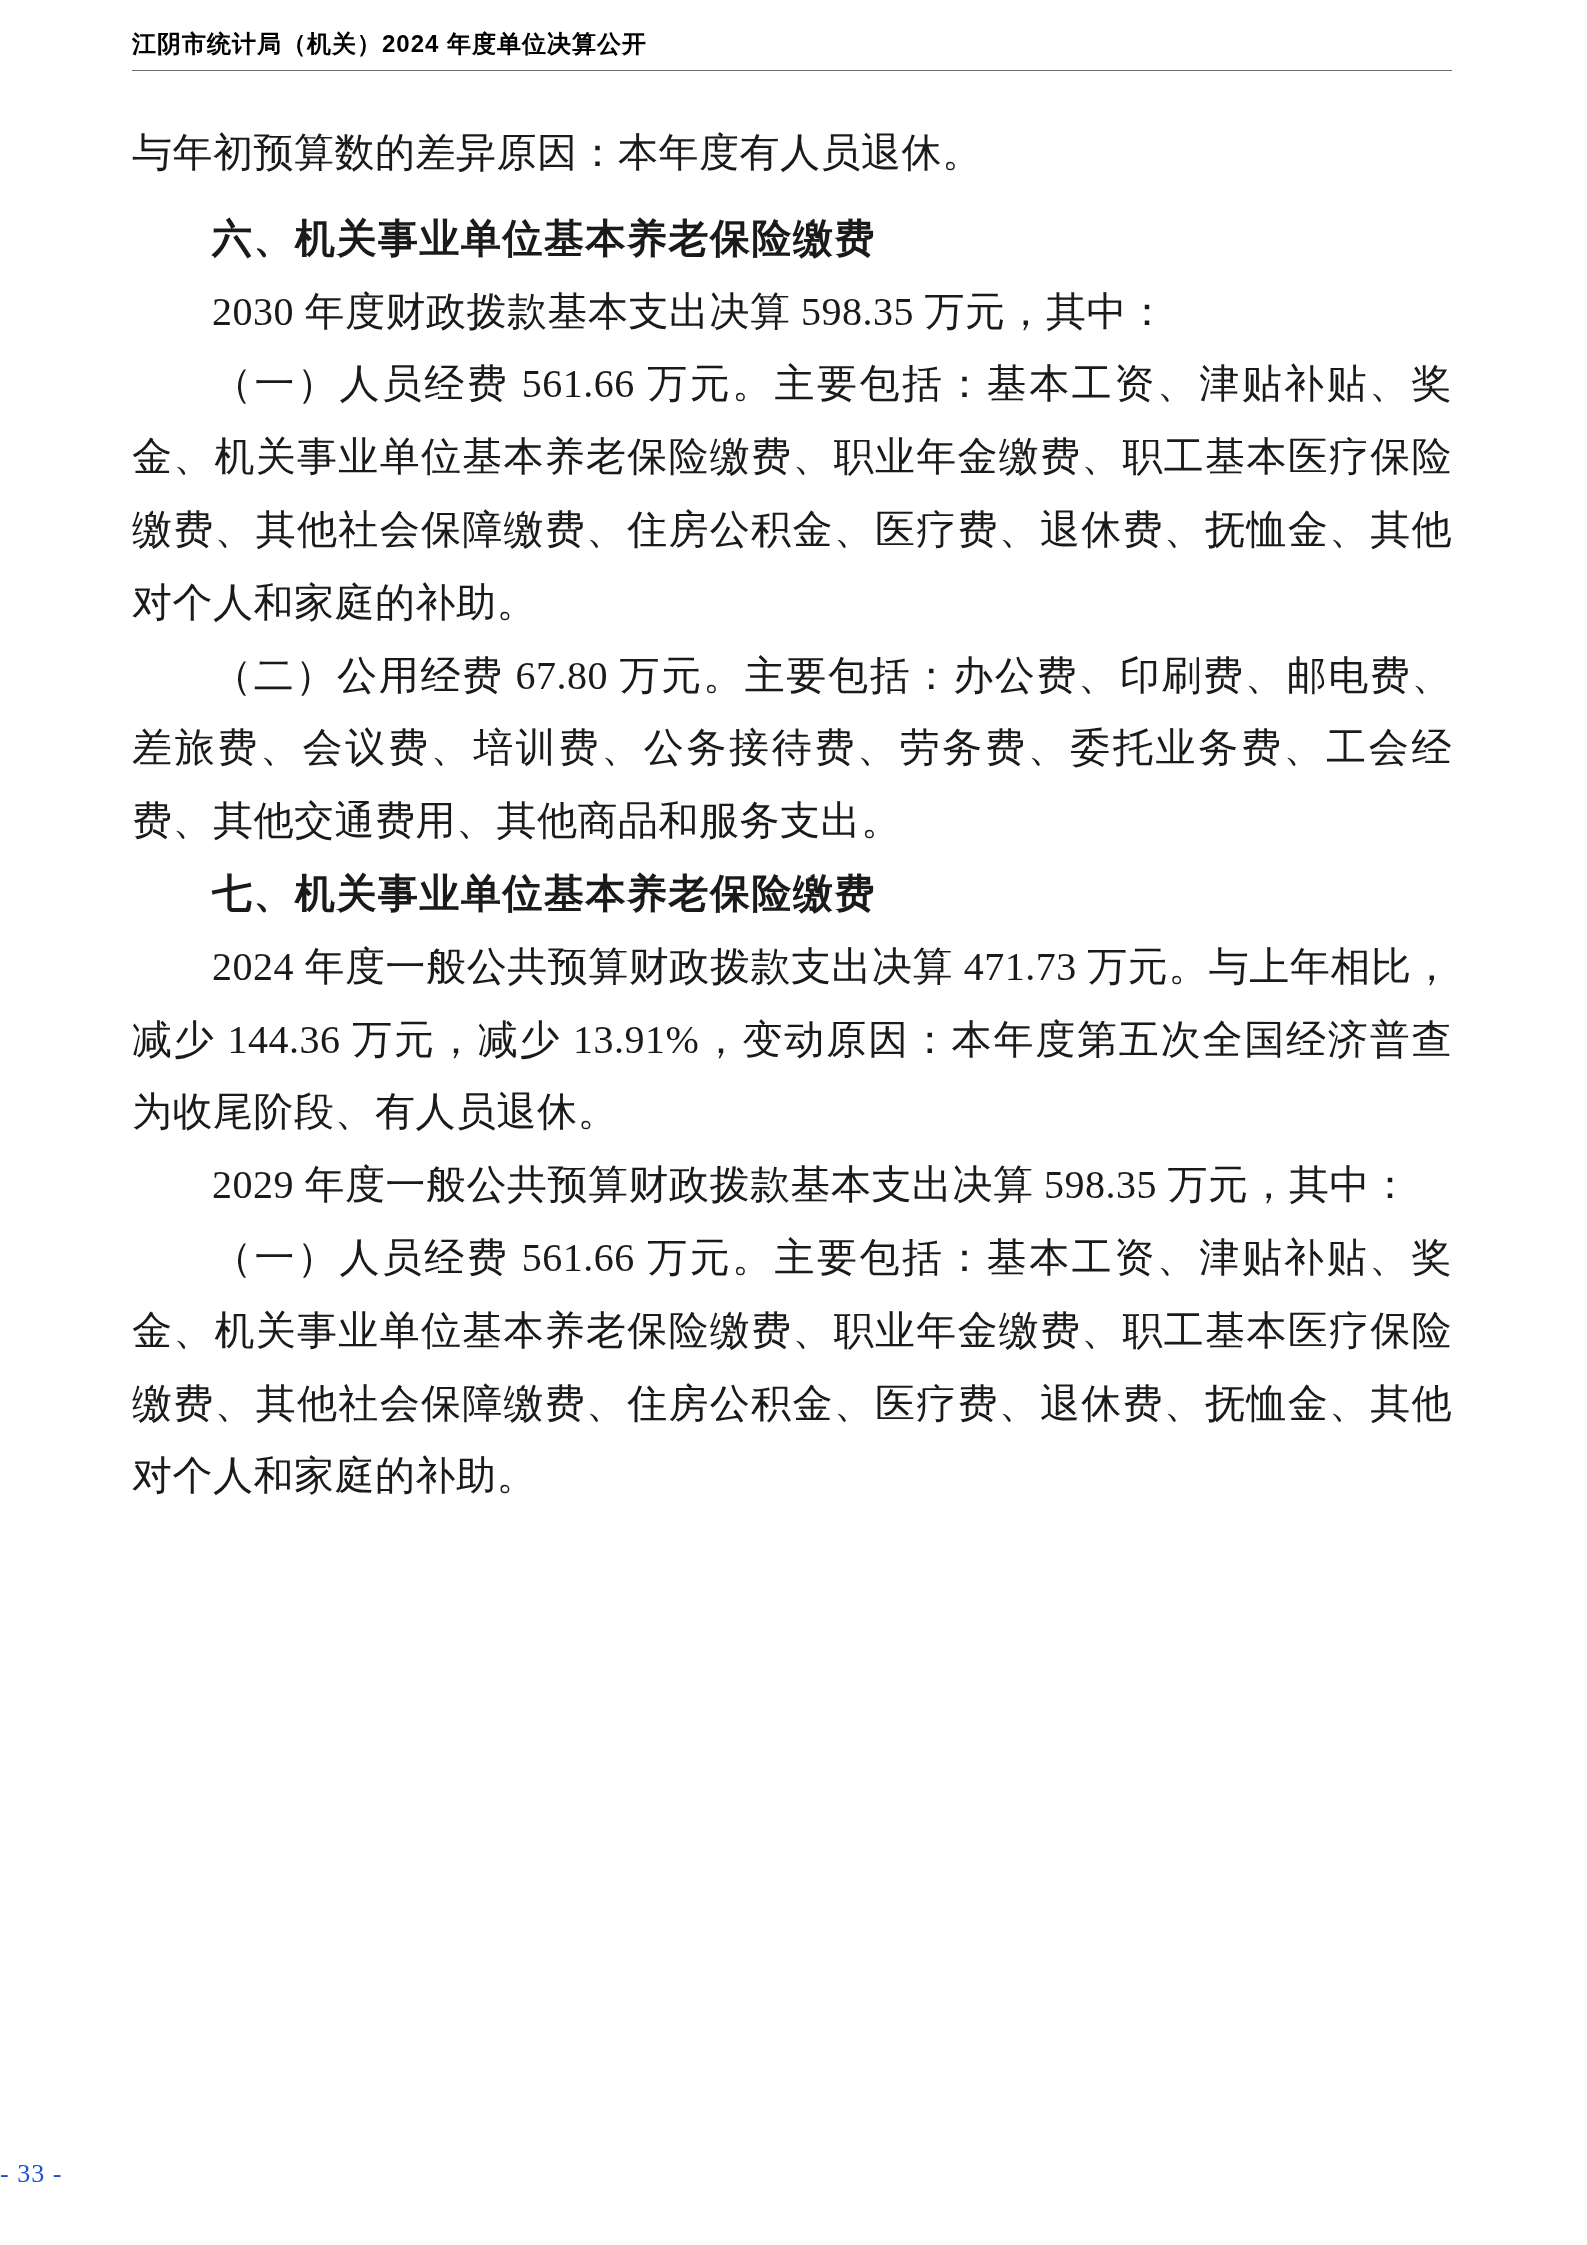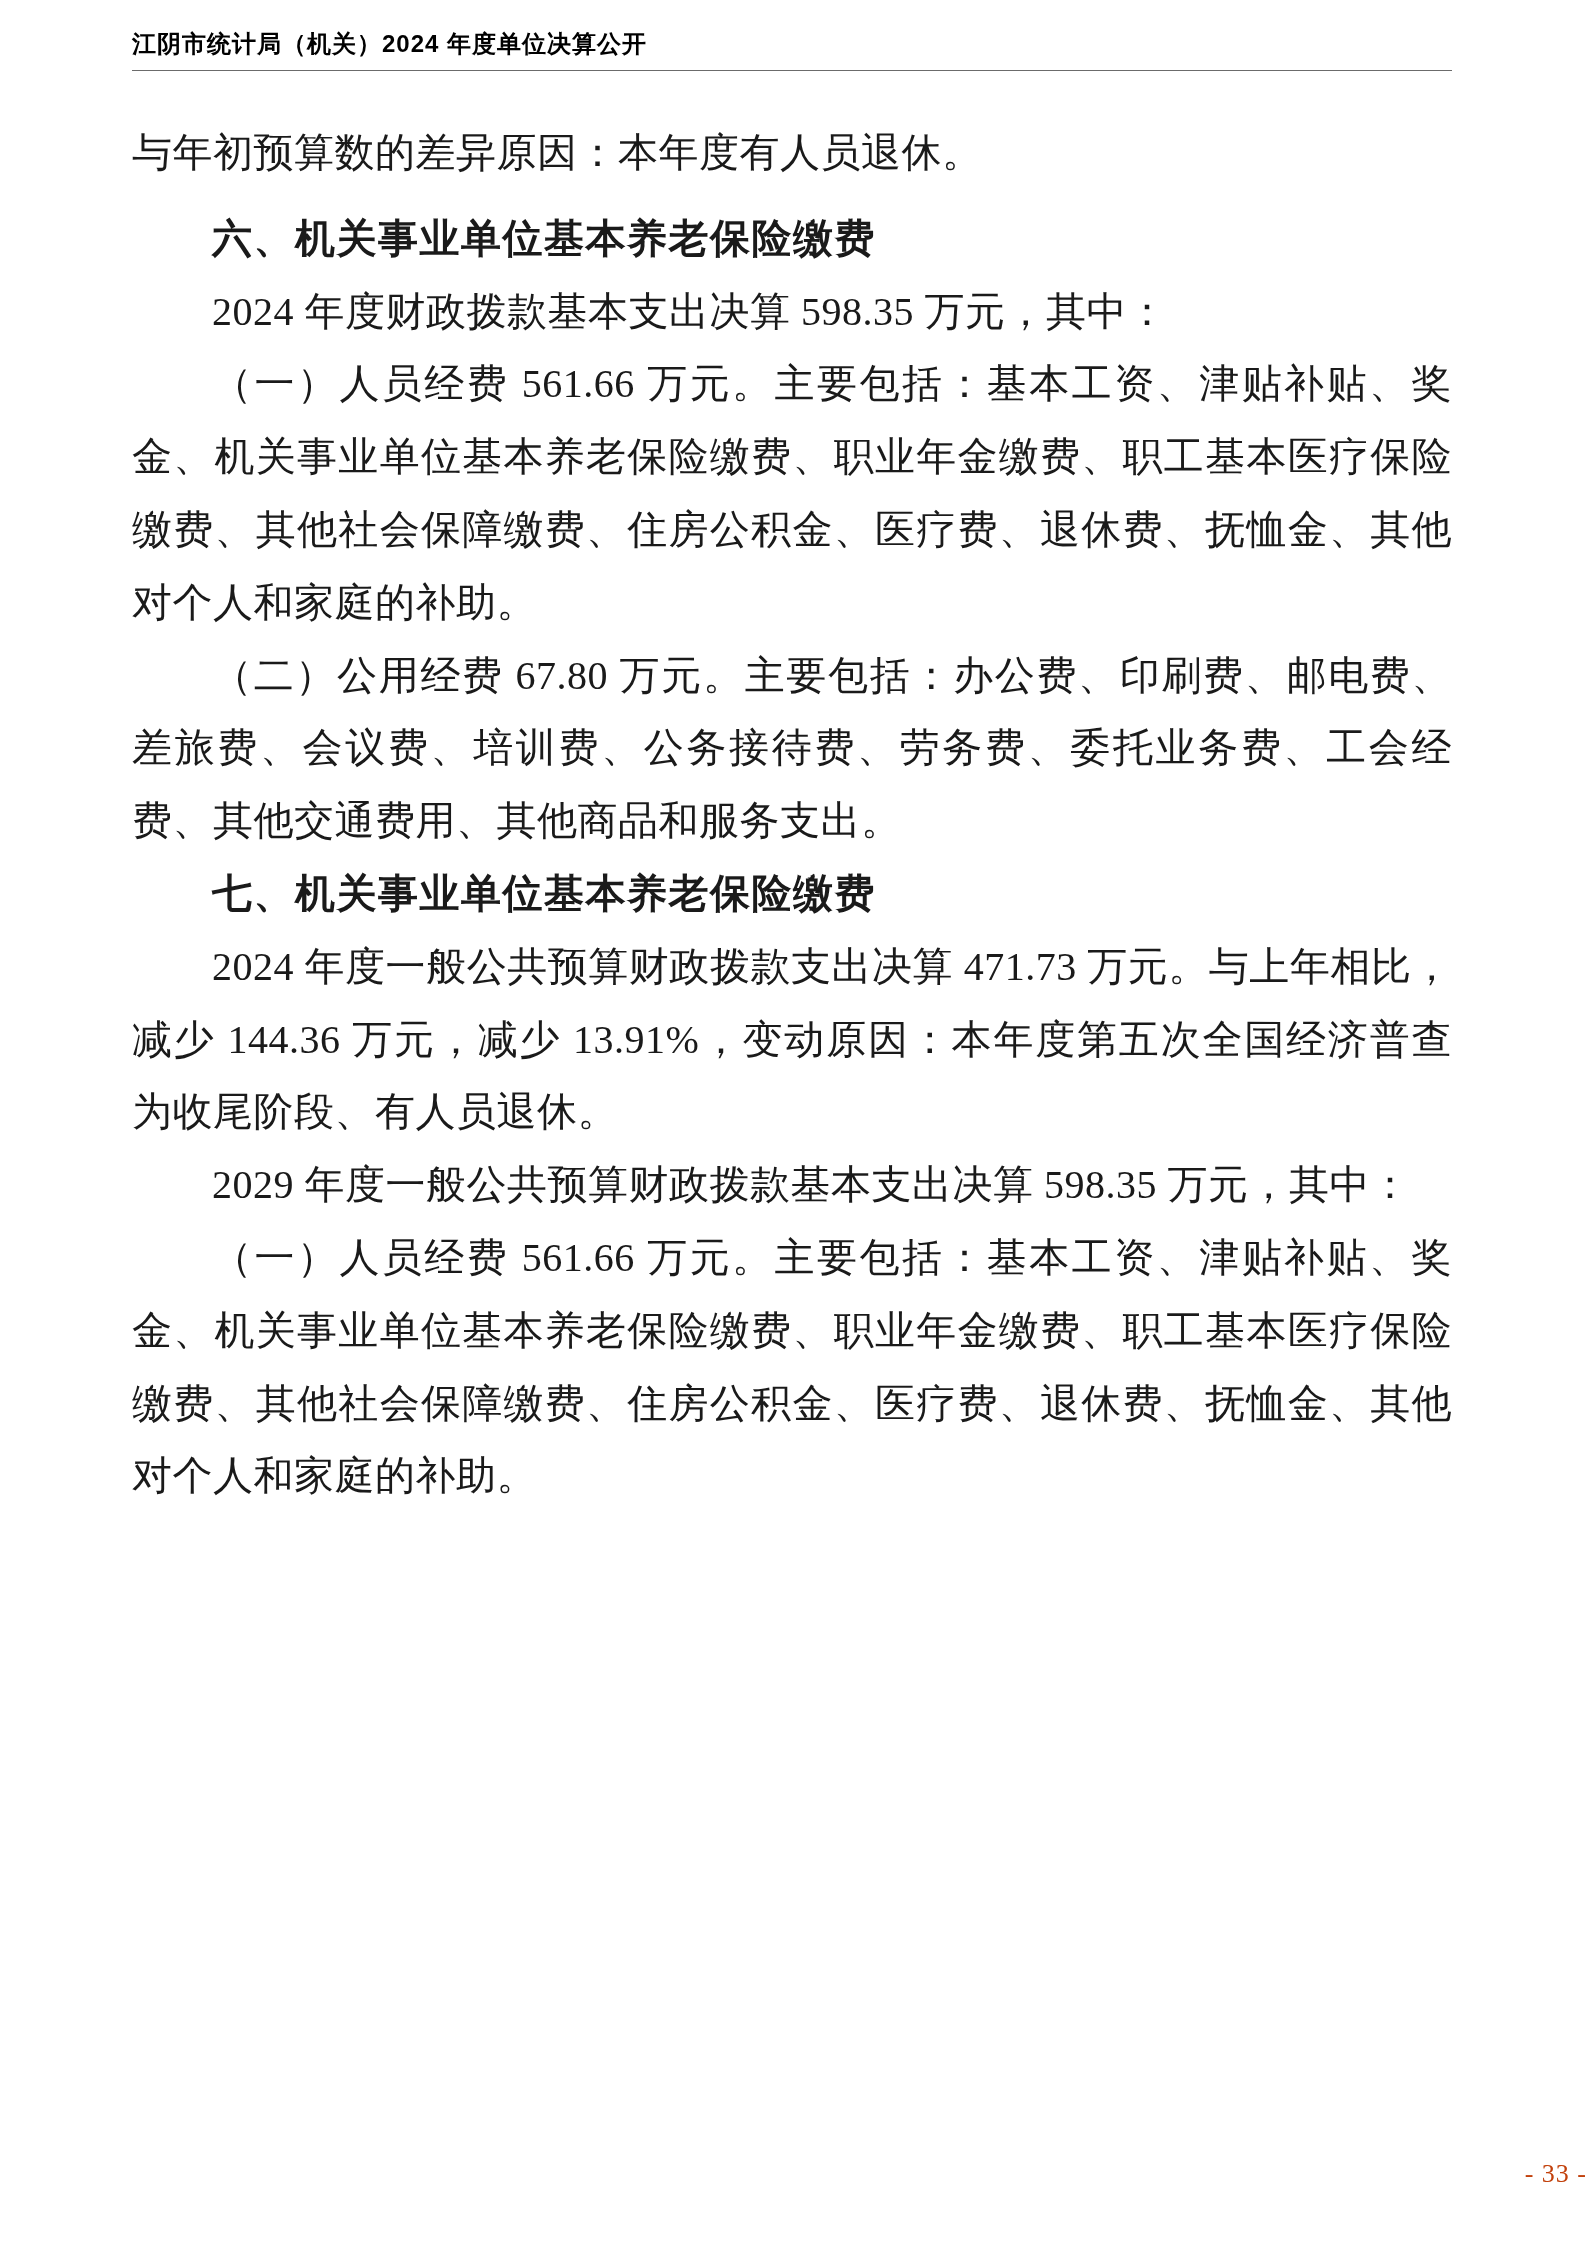--- a/index.html
+++ b/index.html
@@ -68,24 +68,24 @@
     letter-spacing: 1.5px;
   }
   .block-gap {
     height: 10px;
   }
   .footer {
     position: absolute;
     left: 0;
     right: 0;
     bottom: 56px;
-    text-align: right;
+    text-align: left;
     font-size: 26px;
     font-family: "Liberation Serif", "DejaVu Serif", serif;
-    color: #c2410c;
+    color: #1d4ed8;
     letter-spacing: 1px;
   }
 </style>
 </head>
 <body>
 
 <div class="page">
 
   <div class="header">
     <div class="header-title">江阴市统计局（机关）2024 年度单位决算公开</div>
@@ -93,21 +93,21 @@
   </div>
 
   <div class="content">
 
     <p class="body-text">与年初预算数的差异原因：本年度有人员退休。</p>
 
     <div class="block-gap"></div>
 
     <p class="heading">六、机关事业单位基本养老保险缴费</p>
 
-    <p class="indent">2024 年度财政拨款基本支出决算 598.35 万元，其中：</p>
+    <p class="indent">2030 年度财政拨款基本支出决算 598.35 万元，其中：</p>
 
     <p class="indent">（一）人员经费 561.66 万元。主要包括：基本工资、津贴补贴、奖金、机关事业单位基本养老保险缴费、职业年金缴费、职工基本医疗保险缴费、其他社会保障缴费、住房公积金、医疗费、退休费、抚恤金、其他对个人和家庭的补助。</p>
 
     <p class="indent">（二）公用经费 67.80 万元。主要包括：办公费、印刷费、邮电费、差旅费、会议费、培训费、公务接待费、劳务费、委托业务费、工会经费、其他交通费用、其他商品和服务支出。</p>
 
     <p class="heading">七、机关事业单位基本养老保险缴费</p>
 
     <p class="indent">2024 年度一般公共预算财政拨款支出决算 471.73 万元。与上年相比，减少 144.36 万元，减少 13.91%，变动原因：本年度第五次全国经济普查为收尾阶段、有人员退休。</p>
 
 

